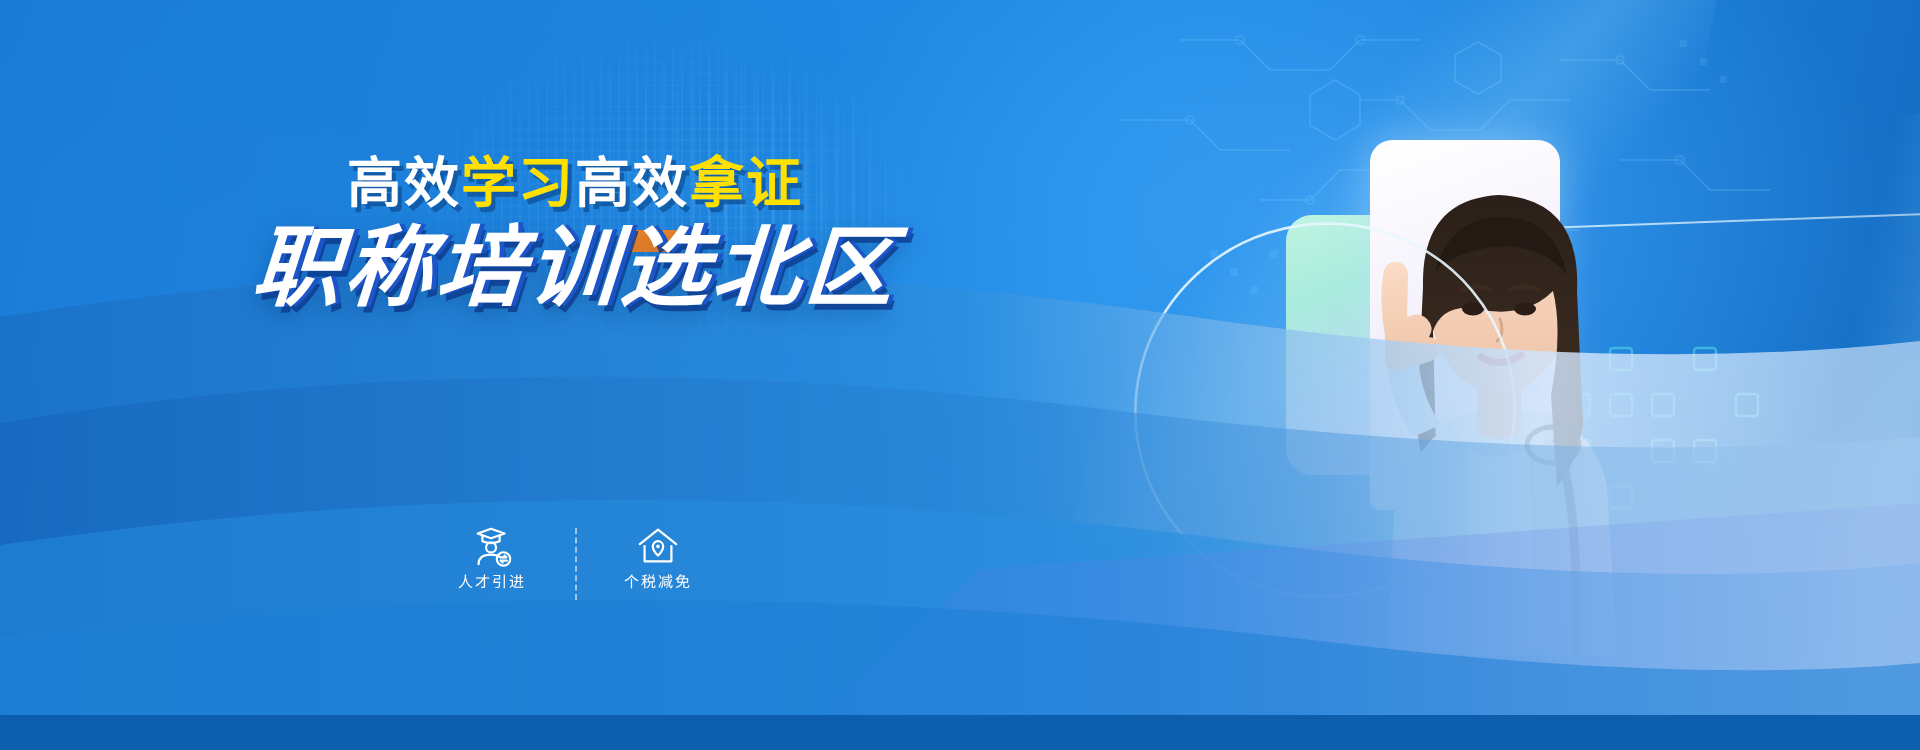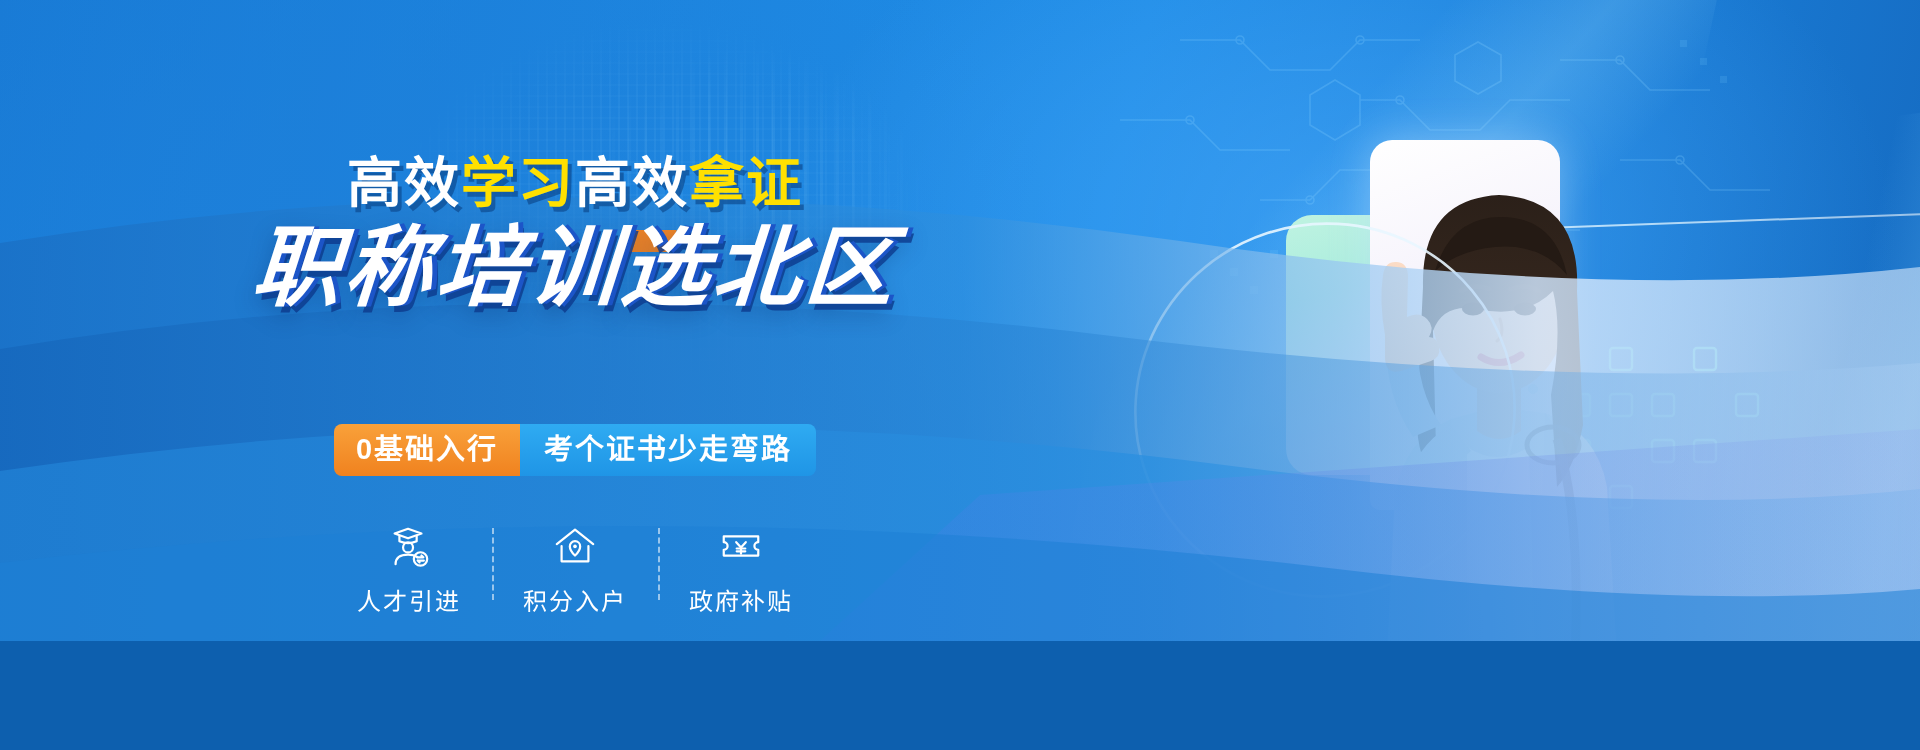--- a/index.html
+++ b/index.html
@@ -6,21 +6,21 @@
   html, body {
     margin: 0;
     padding: 0;
     background: #0d5fae;
   }
   * { box-sizing: border-box; }
 
   .banner {
     position: relative;
     width: 1920px;
-    height: 641px;
+    height: 715px;
     overflow: hidden;
     font-family: "Liberation Sans", "DejaVu Sans", sans-serif;
     background: #1a82dd;
   }
 
   
   .bg-base {
     position: absolute; inset: 0;
     background:
       radial-gradient(ellipse 900px 620px at 1340px 230px, rgba(80,175,255,0.55) 0%, rgba(26,130,221,0) 62%),
@@ -180,23 +180,23 @@
     position: relative;
   }
   .feature + .feature::before {
     content: "";
     position: absolute; left: 0; top: 6px;
     width: 0; height: 72px;
     border-left: 2px dashed rgba(255,255,255,.55);
   }
   .feature .ico { height: 48px; display: flex; align-items: center; justify-content: center; }
   .feature .lbl {
-    margin-top: 12px;
+    margin-top: 0;
     color: #ffffff;
-    font-size: 24px;
+    font-size: 15px;
     letter-spacing: 2px;
     white-space: nowrap;
   }
 </style>
 </head>
 <body>
 
 <div class="banner">
 
   <div class="bg-base"></div>
@@ -357,24 +357,20 @@
   <div class="copy">
 
     <div class="line1">
       <span class="w">高效</span><span class="y">学习</span><span class="w">高效</span><span class="y">拿证</span>
     </div>
 
     <div class="line2">
       <span>职称培训</span><span class="accent-wrap">选</span><span>北区</span>
     </div>
 
-    <div class="badge-row">
-      <div class="badge-orange">0基础入行</div>
-      <div class="badge-blue">考个证书少走弯路</div>
-    </div>
 
     <div class="features">
 
       <div class="feature">
         <span class="ico">
           <svg width="46" height="46" viewBox="0 0 48 48" fill="none" stroke="#ffffff" stroke-width="2.3" stroke-linecap="round" stroke-linejoin="round">
             <path d="M9 11 L23 6 L37 11 L23 16 Z"></path>
             <path d="M14 13.6 V19 Q23 23 32 19 V13.6"></path>
             <circle cx="23" cy="25.5" r="5.2"></circle>
             <path d="M10 43 Q10 33 23 33 Q29 33 32.5 35.5"></path>
@@ -387,32 +383,21 @@
 
       <div class="feature">
         <span class="ico">
           <svg width="46" height="46" viewBox="0 0 48 48" fill="none" stroke="#ffffff" stroke-width="2.3" stroke-linecap="round" stroke-linejoin="round">
             <path d="M5 22 L24 7 L43 22"></path>
             <path d="M10 24 V40 H38 V24"></path>
             <path d="M24 19 a5.4 5.4 0 0 1 5.4 5.4 c0 4.2 -5.4 9.6 -5.4 9.6 s-5.4 -5.4 -5.4 -9.6 A5.4 5.4 0 0 1 24 19 Z"></path>
             <circle cx="24" cy="24.4" r="1.9" fill="#ffffff" stroke="none"></circle>
           </svg>
         </span>
-        <span class="lbl">积分入户</span>
+        <span class="lbl">个税减免</span>
       </div>
 
-      <div class="feature">
-        <span class="ico">
-          <svg width="46" height="46" viewBox="0 0 48 48" fill="none" stroke="#ffffff" stroke-width="2.3" stroke-linecap="round" stroke-linejoin="round">
-            <path d="M6 14 H42 V20 a4 4 0 0 0 0 8 v6 H6 v-6 a4 4 0 0 0 0 -8 Z"></path>
-            <path d="M19 20 L24 25.5 L29 20"></path>
-            <path d="M24 25.5 V32"></path>
-            <path d="M19.5 26.6 h9 M19.5 29.6 h9"></path>
-          </svg>
-        </span>
-        <span class="lbl">政府补贴</span>
-      </div>
 
 
 
     </div>
   </div>
 </div>
 
 </body></html>

